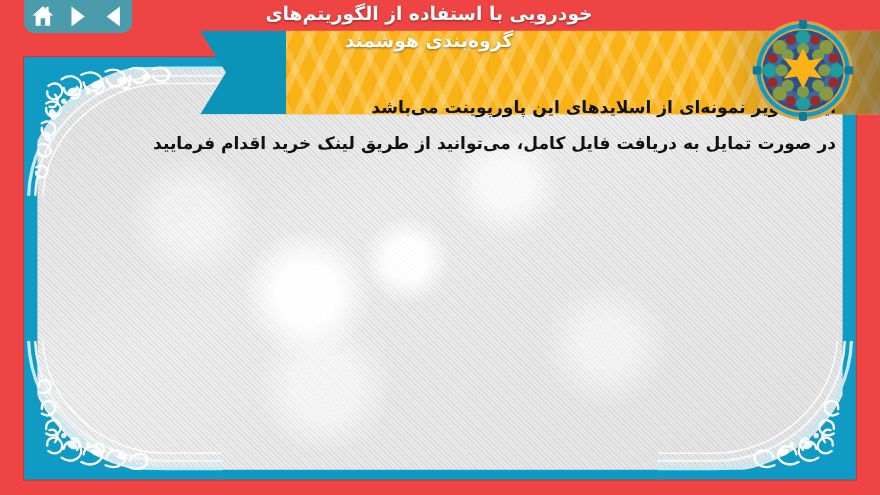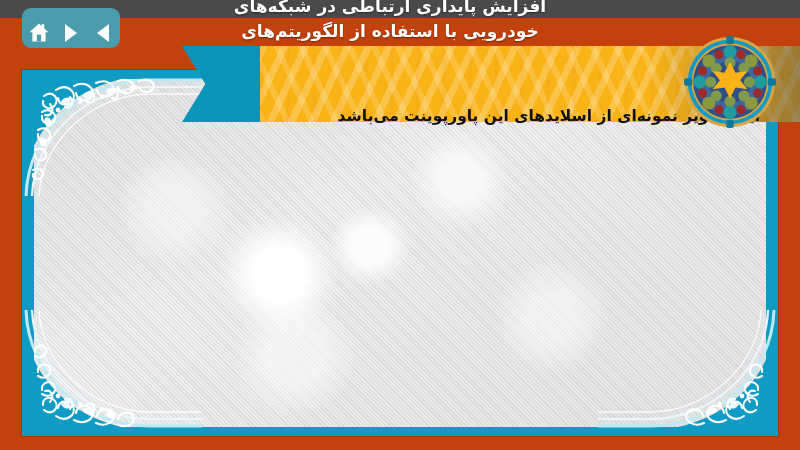--- a/index.html
+++ b/index.html
@@ -2,21 +2,21 @@
 <html lang="fa" dir="rtl"><head>
 <meta charset="utf-8">
 <style>
   html,body{margin:0;padding:0;}
   body{
     width:800px;height:450px;overflow:hidden;
     font-family:"DejaVu Sans","Liberation Sans",sans-serif;
     background:#4a4a4a;
     position:relative;
   }
-  #slide{position:absolute;inset:0;background:#c2410c;margin-top:18px;}
+  #slide{position:absolute;inset:0;background:#ef4444;}
 
   
   .nav-bar{
     position:absolute;left:22px;top:-10px;
     width:98px;height:40px;
     background:#4a9cad;
     border-radius:9px;
     display:flex;align-items:flex-end;justify-content:center;
     gap:11px;padding-bottom:5px;box-sizing:border-box;
     z-index:40;
@@ -132,20 +132,21 @@
   <div class="banner-wrap">
     <div class="banner-arrow"></div>
     <div class="banner-body">
       <div class="banner-fade"></div>
     </div>
   </div>
 
   <div class="title-text">
     <div>افزایش پایداری ارتباطی در شبکه‌های</div>
     <div>خودرویی با استفاده از الگوریتم‌های</div>
+    <div>گروه‌بندی هوشمند</div>
   </div>
 
   <svg class="medallion" viewBox="0 0 100 100">
     <circle cx="50" cy="50" r="49" fill="#d9a441"></circle>
     <circle cx="50" cy="50" r="46" fill="#0f9bc4"></circle>
     <circle cx="50" cy="50" r="42" fill="#d9a441"></circle>
     <circle cx="50" cy="50" r="40" fill="#2f4f86"></circle>
     <g>
       <circle cx="50" cy="50" r="36" fill="#3d6a9e"></circle>
       <g>
@@ -276,15 +277,16 @@
       </g>
     </svg>
 
     <svg class="corner c-tr" viewBox="0 0 180 130">
       <path d="M0 130 C0 58 58 6 130 6 L180 6 L180 0 L0 0 Z" fill="#0f9bc4" opacity="0"></path>
     </svg>
   </div>
 
   <div class="body-text">
     <div>این تصویر نمونه‌ای از اسلایدهای این پاورپوینت می‌باشد</div>
+    <div>در صورت تمایل به دریافت فایل کامل، می‌توانید از طریق لینک خرید اقدام فرمایید</div>
   </div>
 
 </div>
 
 </body></html>

